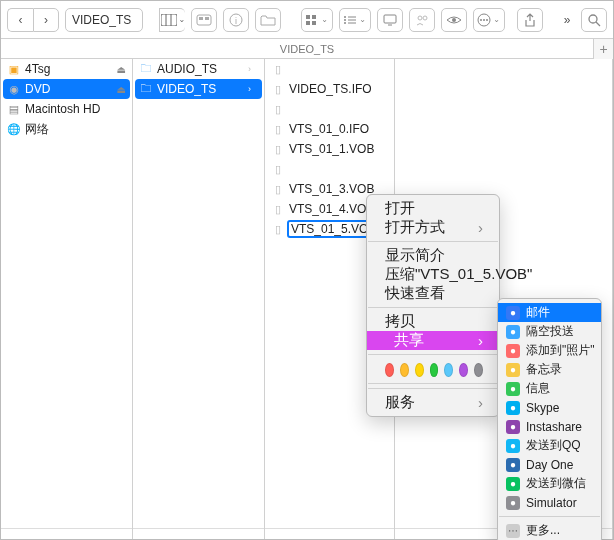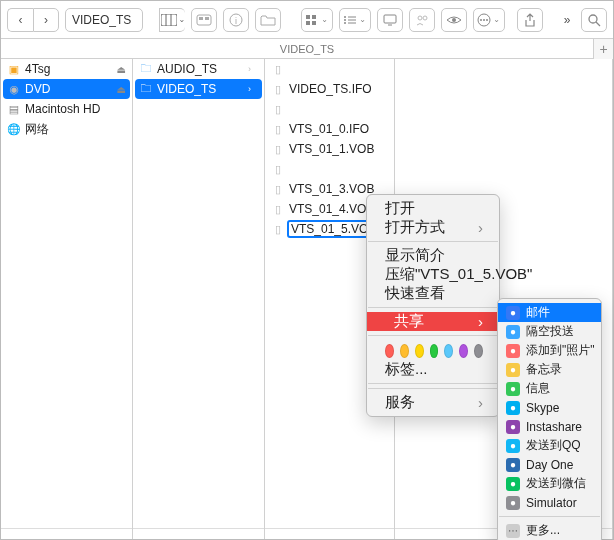--- a/index.html
+++ b/index.html
@@ -34,21 +34,21 @@
 .file-icon { color: #bbb; }
 .folder-icon { color: #6cb6f5; }
 .hd-icon { color: #888; }
 .orange-icon { color: #f5a623; }
 .net-icon { color: #5fa2dd; }
 
 
 .menu { position: absolute; background: #f2f2f2; border: 1px solid #bbb; border-radius: 6px; box-shadow: 0 6px 20px rgba(0,0,0,0.2); padding: 4px 0; font-size: 15px; text-align: right; }
 .menu-item { height: 19px; padding: 0 16px 0 18px; display: flex; align-items: center; justify-content: space-between; color: #222; white-space: nowrap; gap: 24px; }
 .menu-item.has-sub::after { content: "›"; color: #888; }
-.menu-item.sel { background: #ef4444; color: #fff; padding-left: 27px; }
+.menu-item.sel { background: #d946ef; color: #fff; padding-left: 27px; }
 .menu-item.sel::after { color: #fff; }
 .menu-sep { height: 1px; background: #d0d0d0; margin: 4px 1px; }
 .menu .tags-row { display: flex; gap: 6px; padding: 4px 16px 2px 18px; }
 .tagdot { width: 14px; height: 14px; border-radius: 50%; border: 1px solid rgba(0,0,0,0.1); }
 
 .submenu { position: absolute; background: #f2f2f2; border: 1px solid #bbb; border-radius: 6px; box-shadow: 0 6px 20px rgba(0,0,0,0.2); padding: 4px 0; font-size: 12px; }
 .submenu .srow { height: 19px; padding: 0 14px 0 8px; display: flex; align-items: center; gap: 6px; white-space: nowrap; color: #222; }
 .submenu .srow.sel { background: #0a7bff; color: #fff; }
 .submenu .sicon { width: 14px; height: 14px; border-radius: 3px; display: flex; align-items: center; justify-content: center; font-size: 10px; color: #fff; flex-shrink: 0; }
 
@@ -254,36 +254,36 @@
   <div class="menu-item">
       <span>显示简介</span>
     </div>
   <div class="menu-item">
       <span>压缩"VTS_01_5.VOB"</span>
     </div>
   <div class="menu-item">
       <span>快速查看</span>
     </div>
   <div class="menu-sep"></div>
+  <div class="menu-item">
+      <span>拷贝</span>
+    </div>
   <div class="menu-item has-sub sel">
       <span>共享</span>
     </div>
   <div class="menu-sep"></div>
   <div class="tags-row" id="tagsrow">
       <div class="tagdot" style="background: rgb(255, 95, 87);"></div>
       <div class="tagdot" style="background: rgb(255, 189, 46);"></div>
       <div class="tagdot" style="background: rgb(255, 214, 10);"></div>
       <div class="tagdot" style="background: rgb(40, 200, 64);"></div>
       <div class="tagdot" style="background: rgb(90, 200, 250);"></div>
       <div class="tagdot" style="background: rgb(175, 82, 222);"></div>
       <div class="tagdot" style="background: rgb(142, 142, 147);"></div>
     </div>
-  <div class="menu-item">
-      <span>标签...</span>
-    </div>
   <div class="menu-sep"></div>
   <div class="menu-sep"></div>
   <div class="menu-item has-sub">
       <span>服务</span>
     </div>
 </div>
 
 <div class="submenu" id="sharemenu" style="left:497px; top:298px; width:105px;">
     <div class="srow sel">
       <span class="sicon" style="background:#3478f6">●</span>

